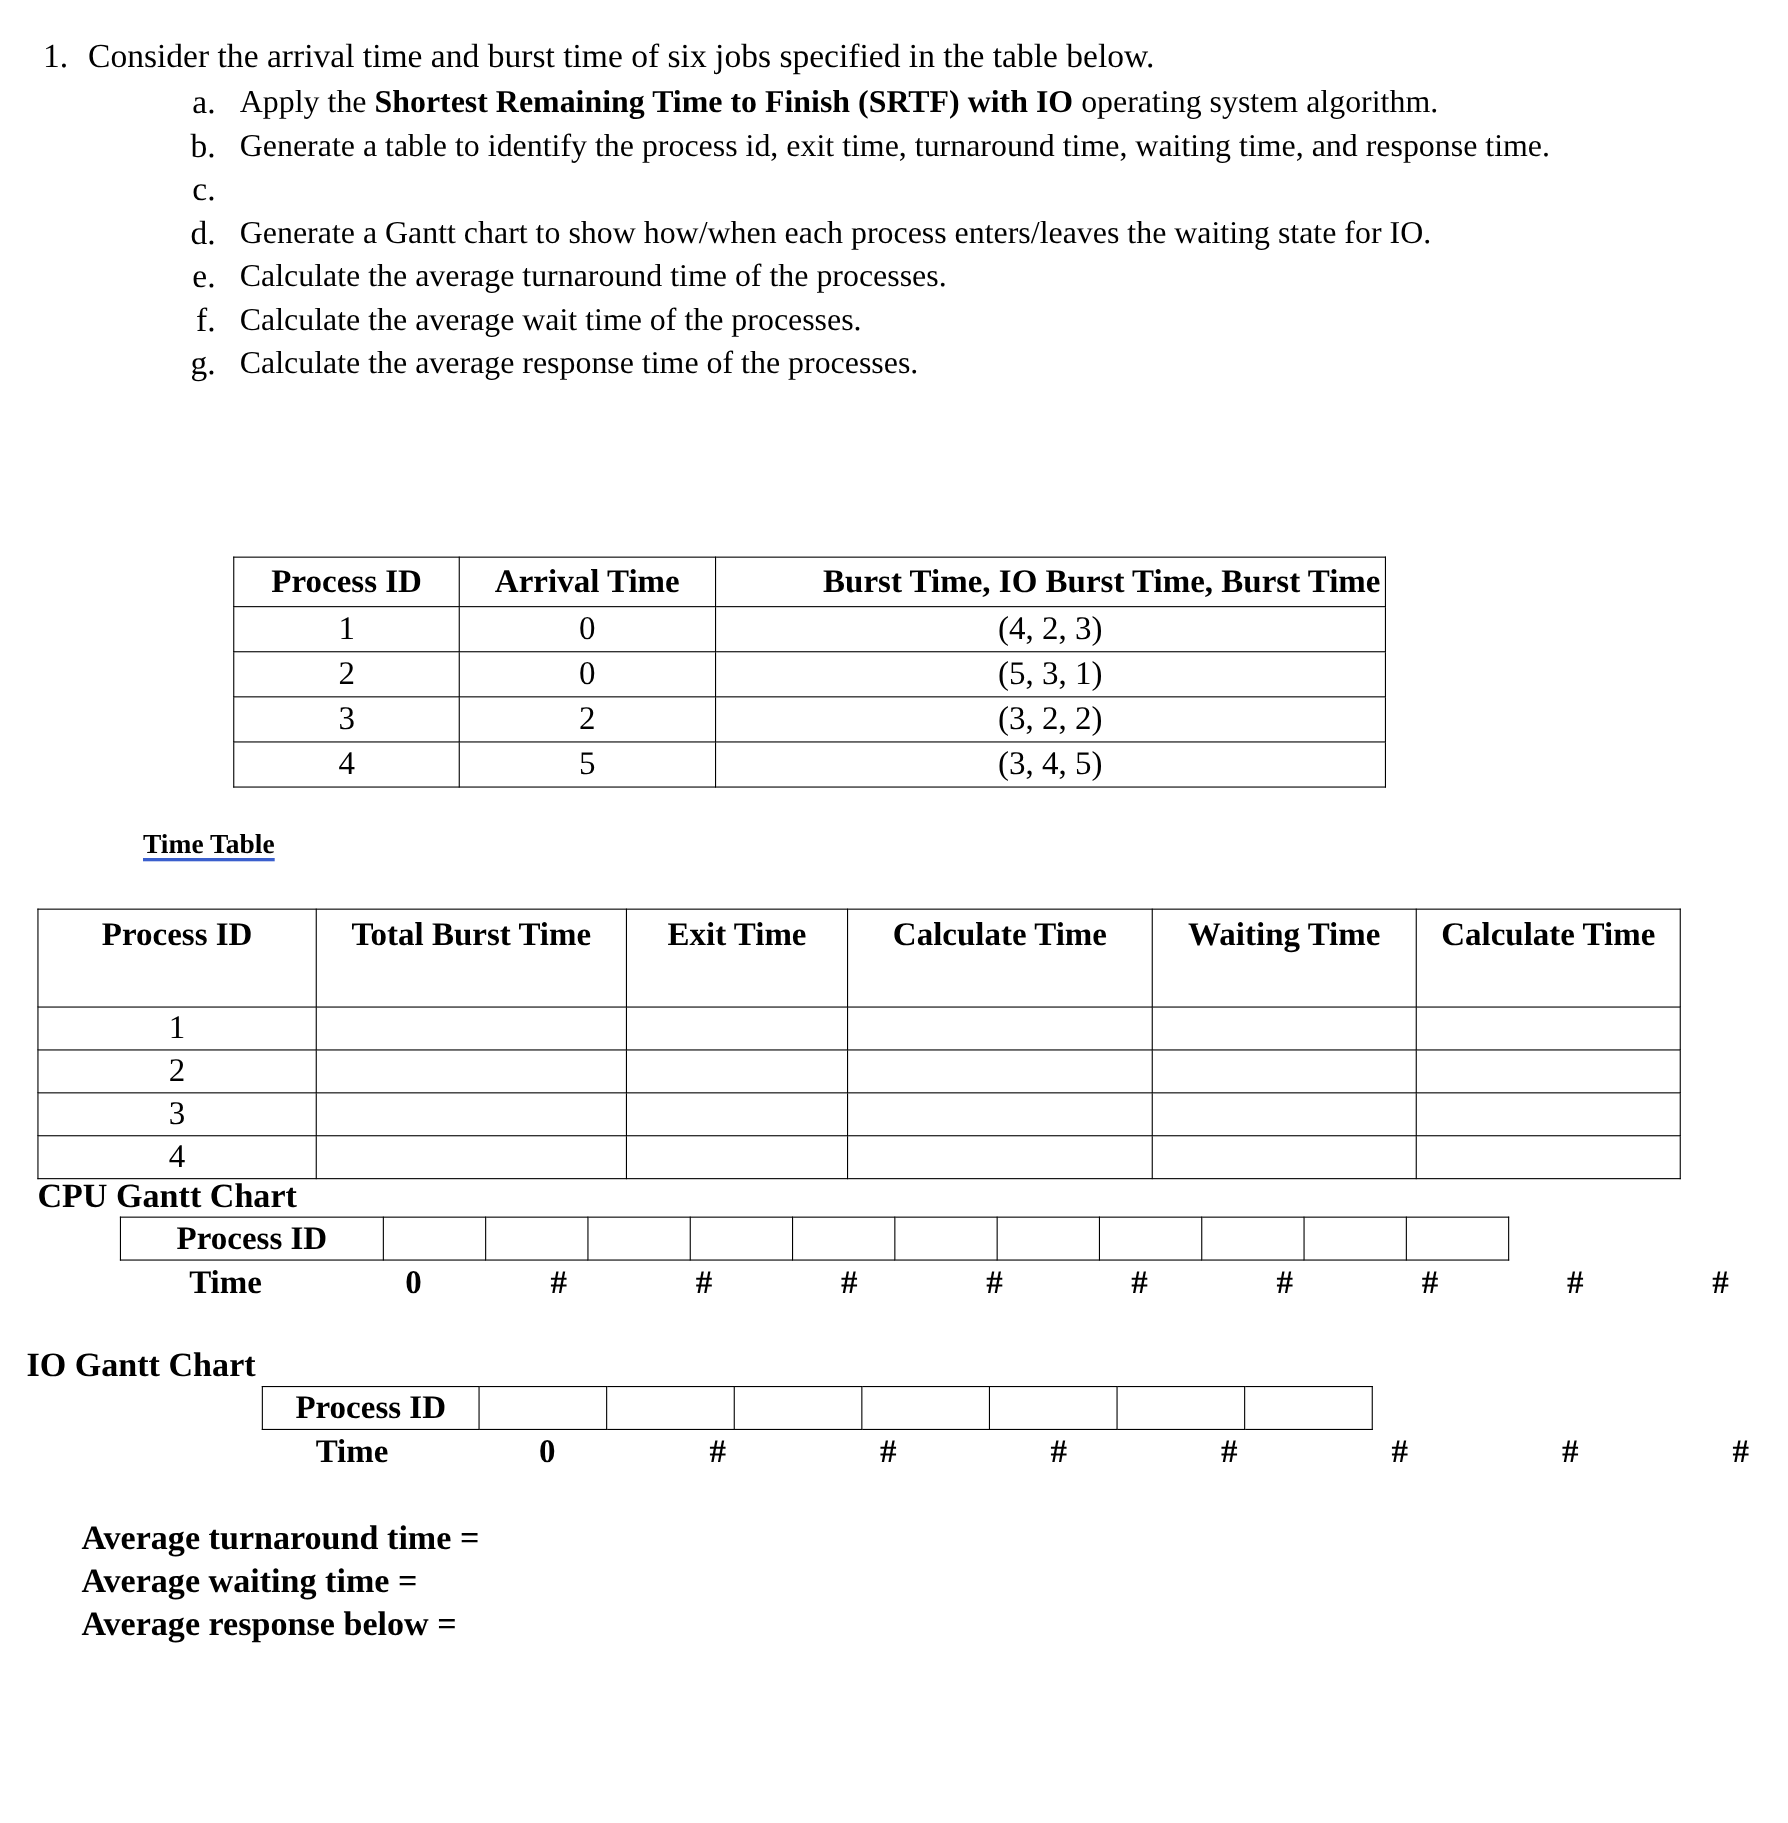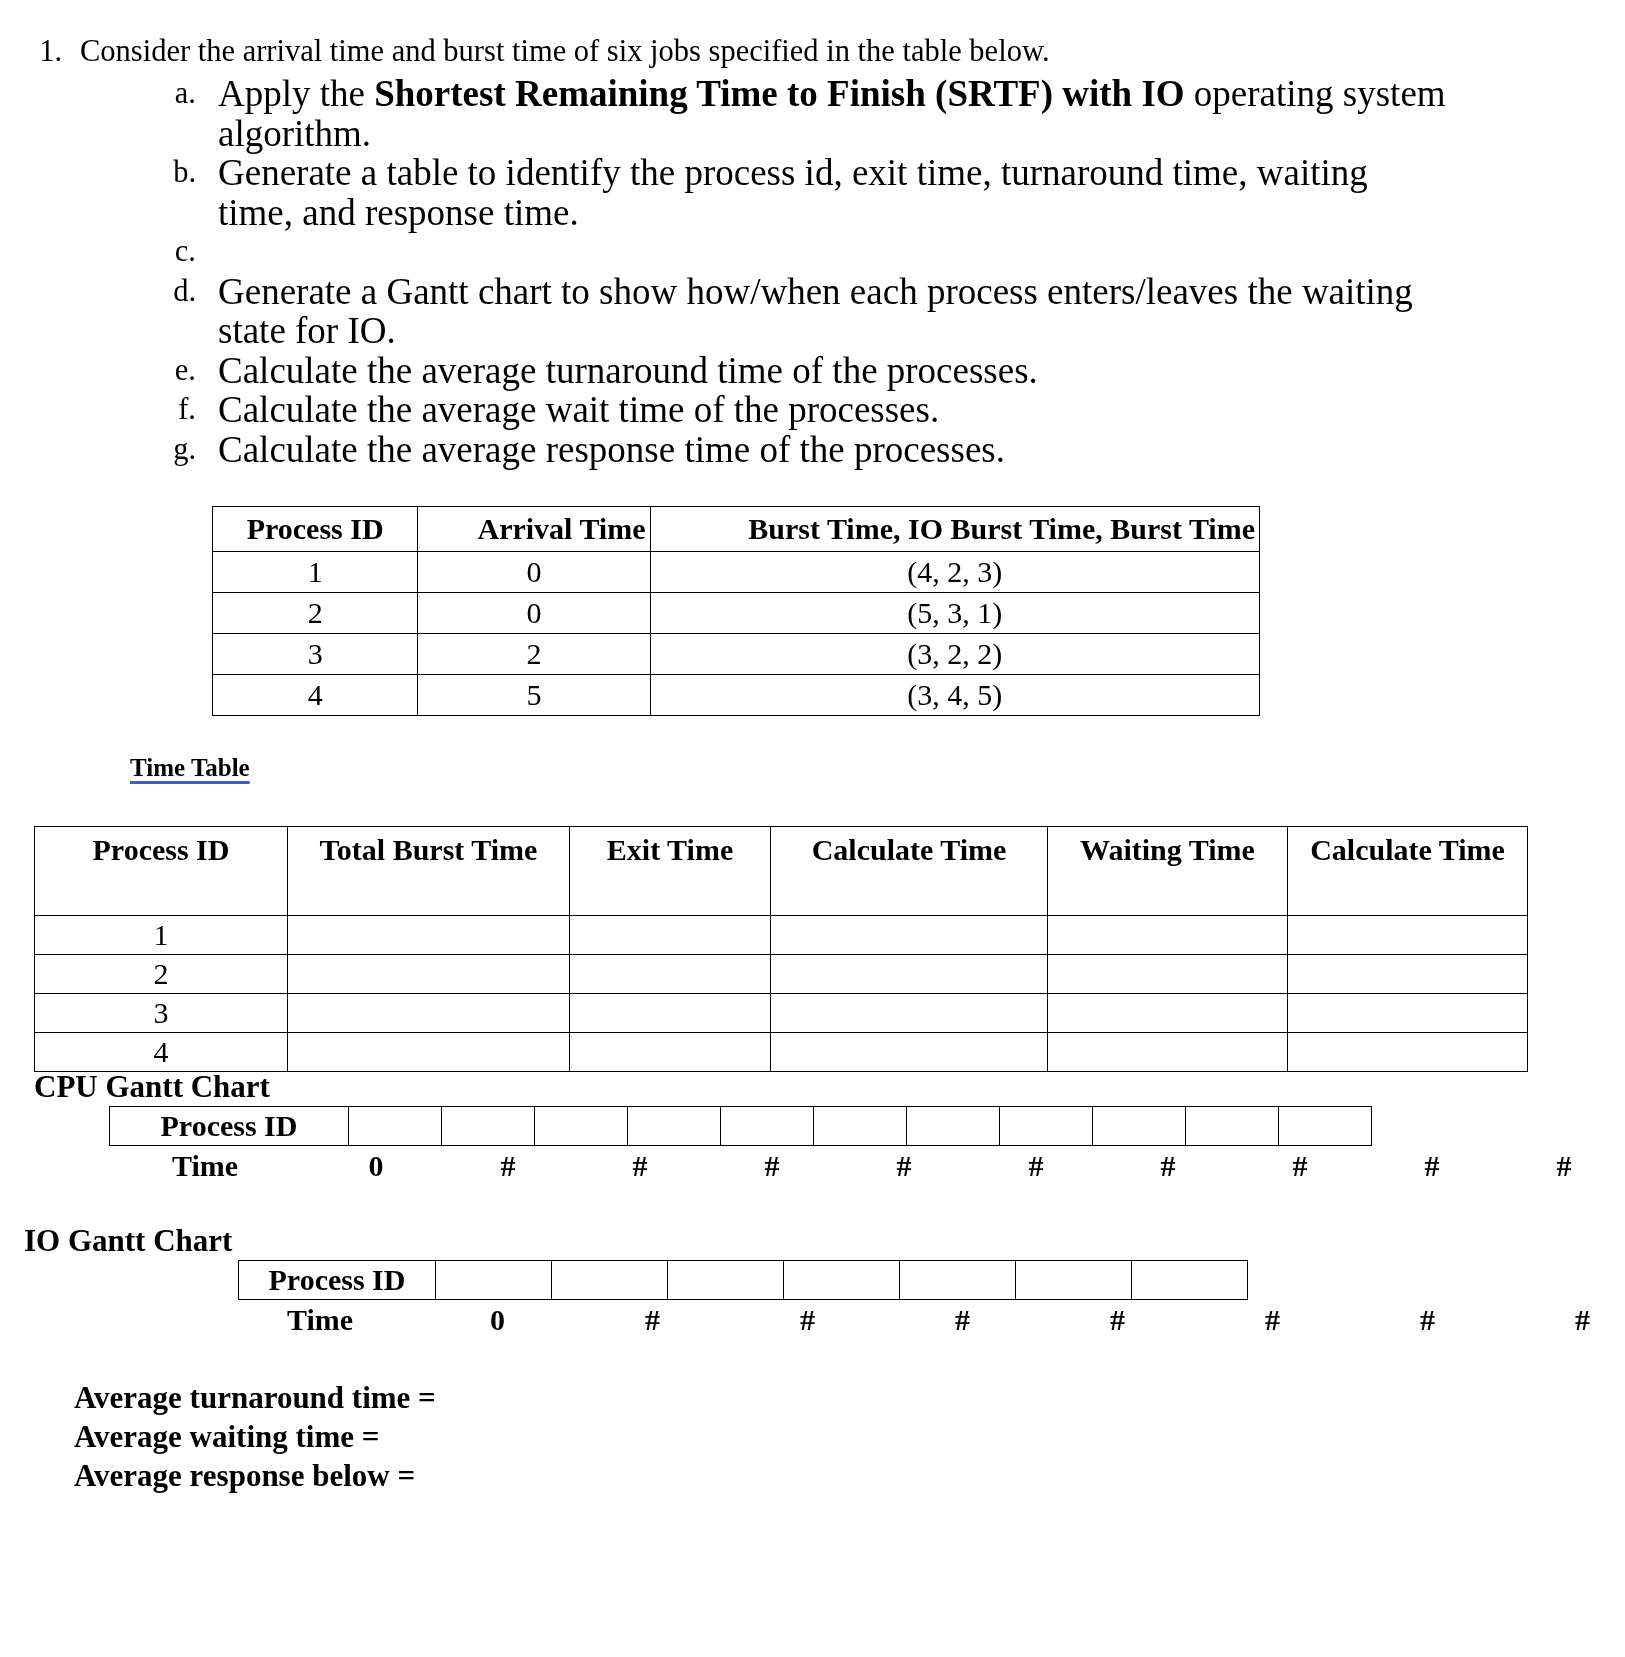--- a/index.html
+++ b/index.html
@@ -50,21 +50,21 @@
     margin-bottom: 0px;
   }
   .sub-letter {
     width: 196px;
     flex: 0 0 196px;
     text-align: right;
     font-size: 30.5px;
     line-height: 39.5px;
   }
   .sub-text {
-    font-size: 37px;
+    font-size: 29px;
     line-height: 39.5px;
     padding-left: 22px;
     max-width: 1230px;
   }
   b, .bold { font-weight: bold; }
 
   
   table {
     border-collapse: collapse;
     font-size: 30px;
@@ -90,21 +90,21 @@
     line-height: 36px;
   }
   .tbl-params td {
     text-align: center;
     height: 40px;
     padding: 0px 4px;
     font-size: 30px;
     line-height: 36px;
   }
   .tbl-params .c-pid   { width: 200px; }
-  .tbl-params .c-arr   { width: 228px; text-align: right; }
+  .tbl-params .c-arr   { width: 228px; }
   .tbl-params .c-burst { width: 620px; text-align: right; }
 
   
   .time-table-heading {
     position: absolute;
     left: 130px;
     top: 748px;
     font-size: 25px;
     font-weight: bold;
     line-height: 40px;

